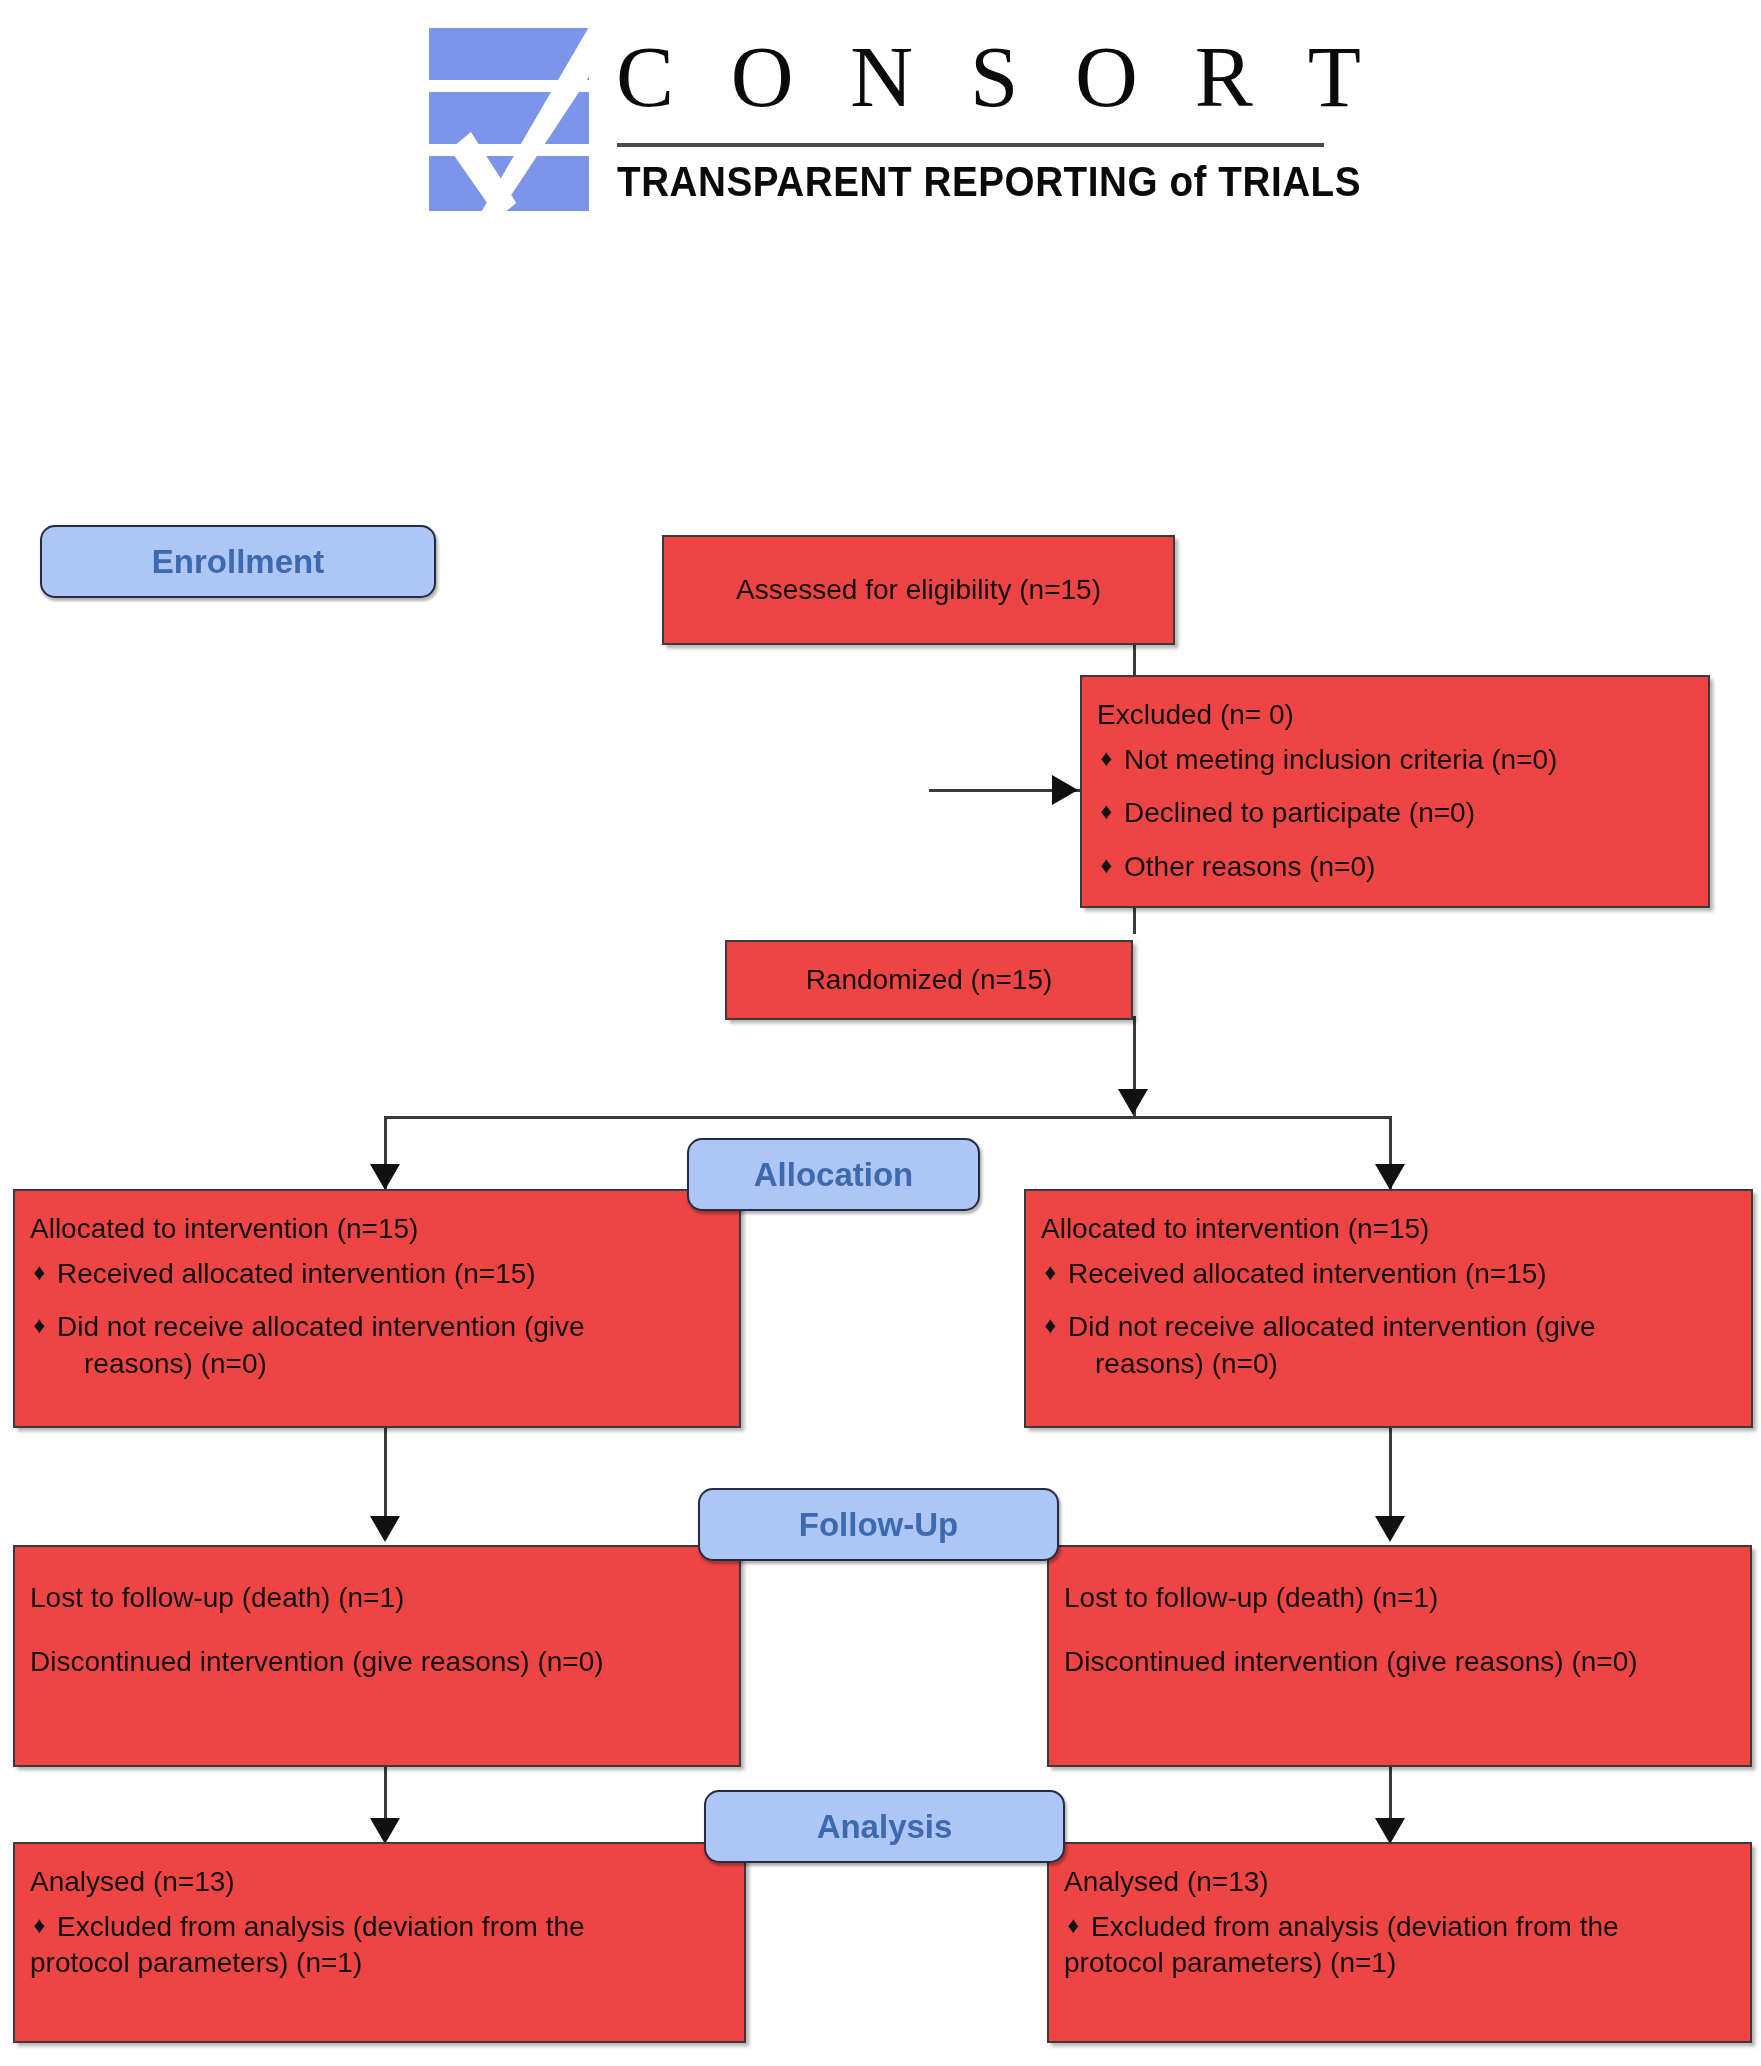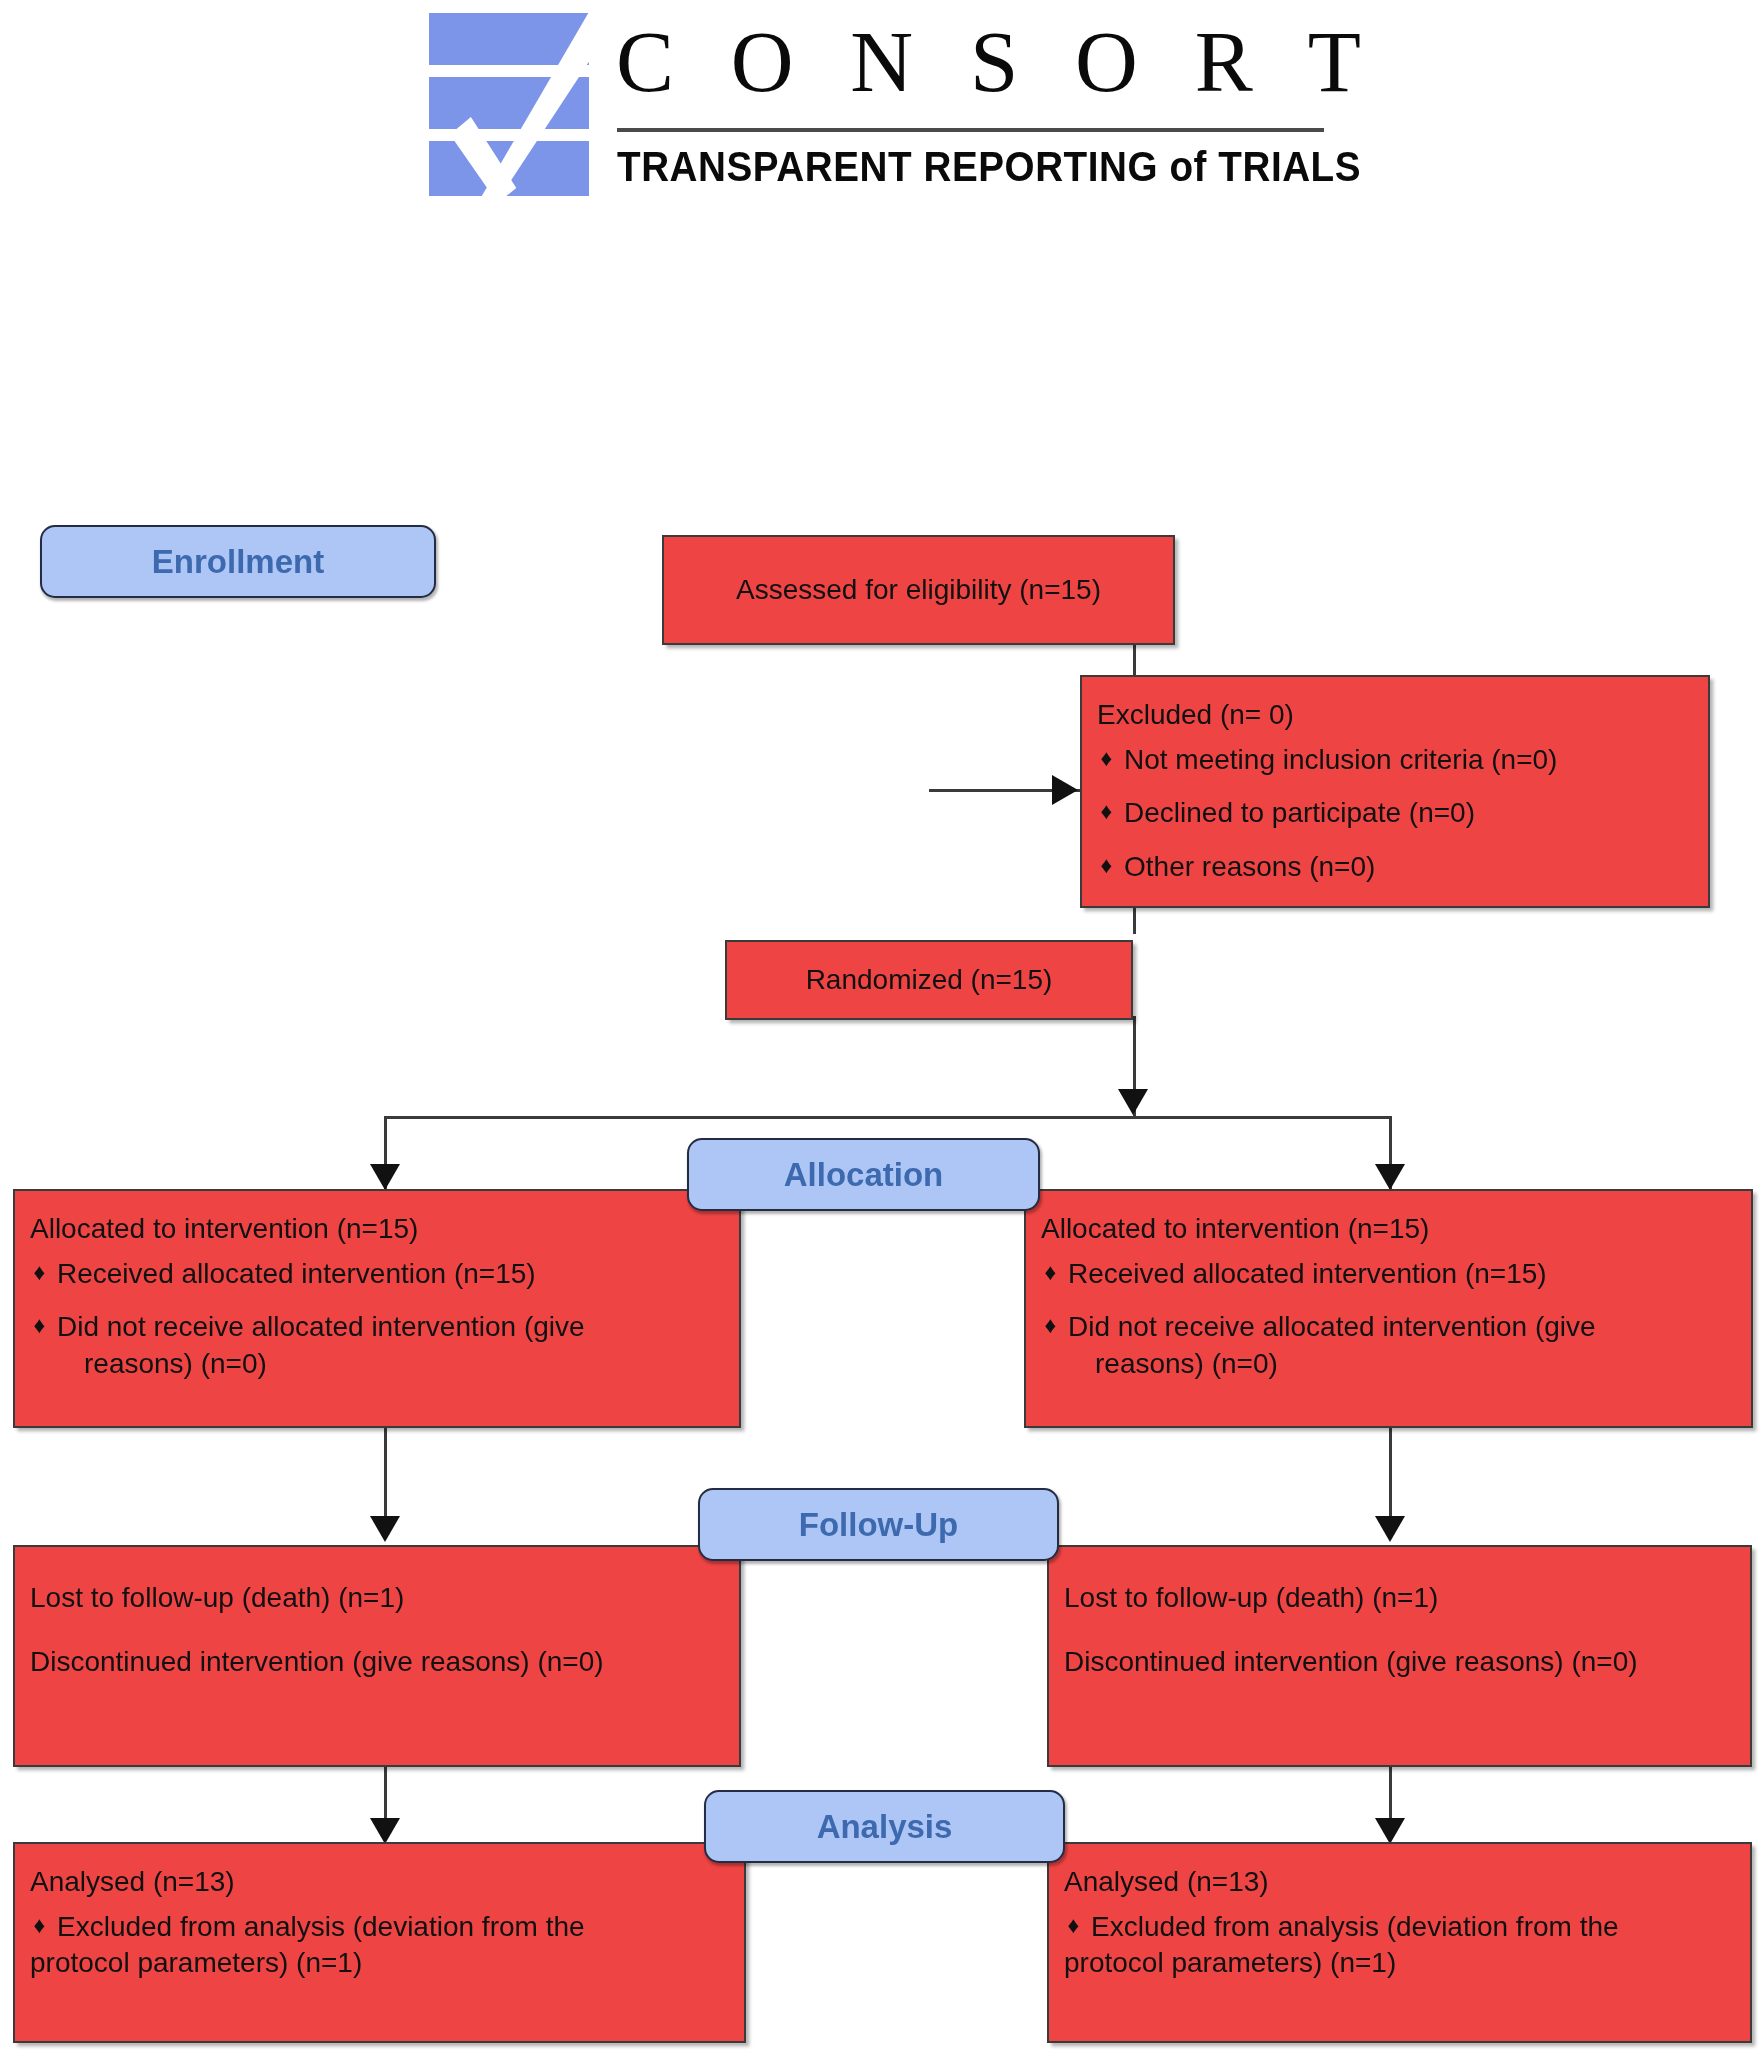--- a/index.html
+++ b/index.html
@@ -13,21 +13,21 @@
     height: 2066px;
     background: #ffffff;
     font-family: "Liberation Sans", sans-serif;
     overflow: hidden;
   }
 
   
   #logo-block {
     position: absolute;
     left: 429px;
-    top: 8px;
+    top: 23px;
     width: 909px;
     height: 192px;
   }
   #logo-mark {
     position: absolute;
     left: 0px;
     top: 4.7px;
     width: 160px;
     height: 184px;
   }
@@ -210,21 +210,21 @@
     <div id="logo-word">C O N S O R T</div>
     <div id="logo-rule"></div>
     <div id="logo-tagline">TRANSPARENT REPORTING of TRIALS</div>
   </div>
 
 
   <div class="stage-badge" style="left:40px; top:525px; width:396px; height:73px;">
     <span>Enrollment</span>
   </div>
 
-  <div class="stage-badge" style="left:687px; top:1138px; width:353px; height:73px;">
+  <div class="stage-badge" style="left:687px; top:1138px; width:293px; height:73px;">
     <span>Allocation</span>
   </div>
 
   <div class="stage-badge" style="left:698px; top:1488px; width:361px; height:73px;">
     <span>Follow-Up</span>
   </div>
 
   <div class="stage-badge" style="left:704px; top:1790px; width:361px; height:73px;">
     <span>Analysis</span>
   </div>

